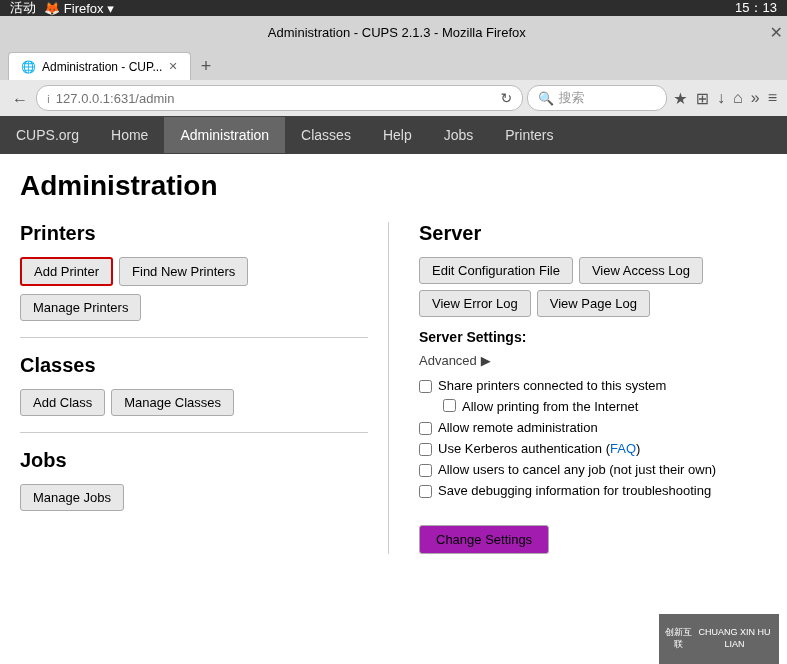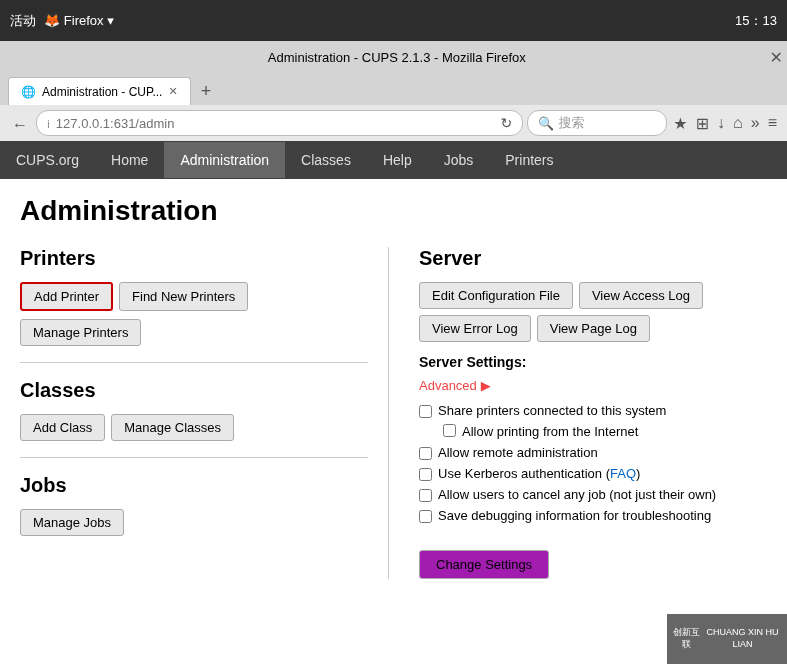--- a/index.html
+++ b/index.html
@@ -5,21 +5,21 @@
     * { margin: 0; padding: 0; box-sizing: border-box; }
     body { font-family: Arial, sans-serif; font-size: 14px; background: #fff; width: 787px; height: 664px; overflow: hidden; }
 
     
     .os-bar {
       background: #2d2d2d;
       color: #fff;
       display: flex;
       align-items: center;
       justify-content: space-between;
-      height: 41px;
+      height: 16px;
       padding: 0 10px;
       font-size: 13px;
     }
     .os-bar-left { display: flex; align-items: center; gap: 8px; }
     .os-bar-right { font-size: 13px; }
     .title-bar {
       background: #d4d4d4;
       display: flex;
       align-items: center;
       justify-content: space-between;
@@ -177,21 +177,21 @@
     }
     .server-buttons { display: flex; flex-wrap: wrap; gap: 6px; margin-bottom: 12px; }
 
     .server-settings-label {
       font-weight: bold;
       font-size: 14px;
       margin-bottom: 8px;
     }
 
     .advanced-link {
-      color: #ef4444;
+      color: #404040;
       text-decoration: none;
       font-size: 13px;
       display: flex;
       align-items: center;
       gap: 4px;
       margin-bottom: 10px;
       cursor: pointer;
     }
 
     .checkbox-item {
@@ -221,21 +221,21 @@
       border-radius: 3px;
       padding: 6px 16px;
       font-size: 13px;
       cursor: pointer;
       margin-top: 21px;
     }
 
     .watermark {
       position: fixed;
       bottom: 0;
-      right: 0;
+      right: 8px;
       width: 120px;
       height: 50px;
       background: rgba(0,0,0,0.6);
       display: flex;
       align-items: center;
       justify-content: center;
       color: #fff;
       font-size: 9px;
       text-align: center;
       padding: 4px;

